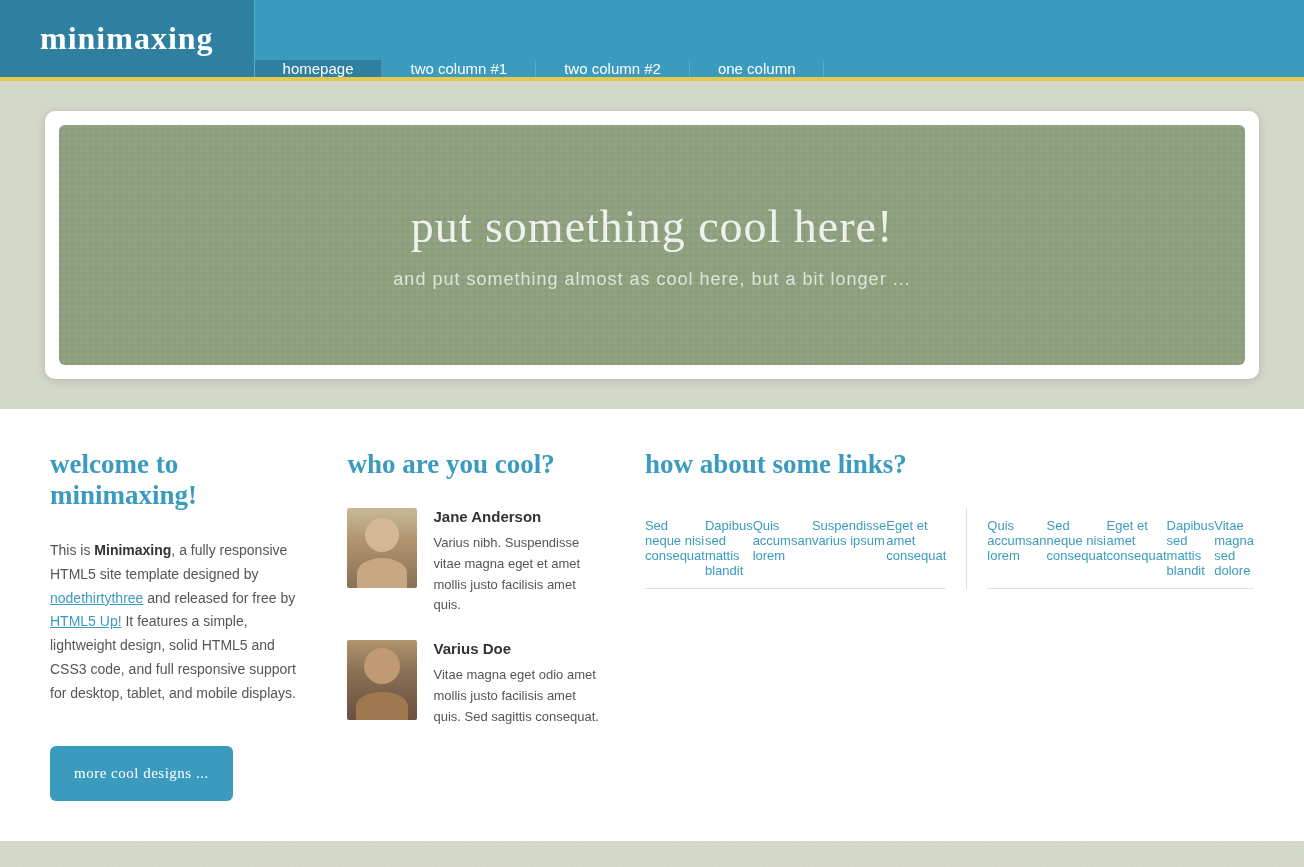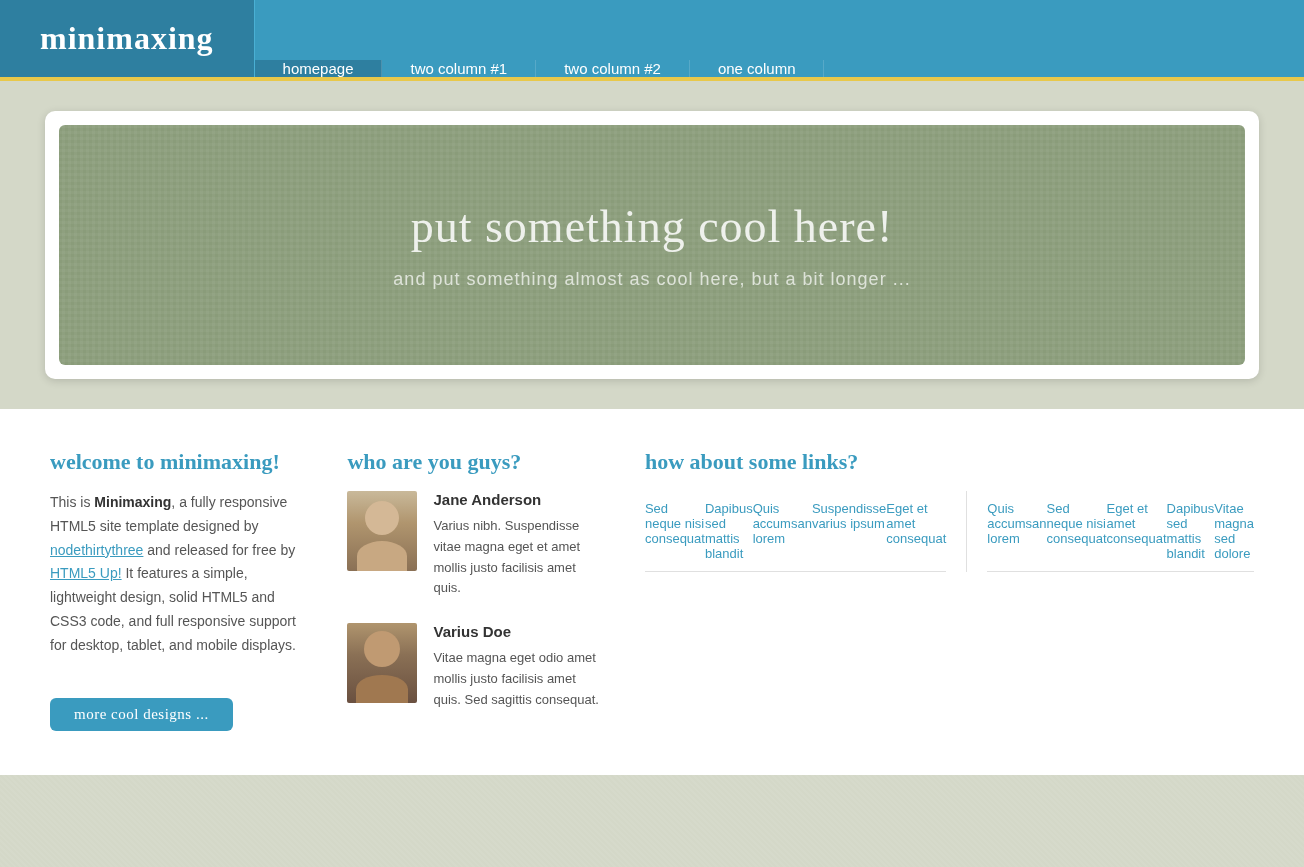--- a/index.html
+++ b/index.html
@@ -124,24 +124,24 @@
       display: flex;
       gap: 40px;
     }
 
     .content-column {
       flex: 1;
     }
 
     .column-heading {
       color: #3a9bbf;
-      font-size: 22px;
+      font-size: 27px;
       font-weight: bold;
       font-family: Georgia, serif;
-      margin-bottom: 16px;
+      margin-bottom: 28px;
     }
 
     
     #col1-text {
       font-size: 14px;
       color: #555;
       line-height: 1.7;
       margin-bottom: 40px;
     }
 
@@ -152,21 +152,21 @@
 
     #col1-text a {
       color: #3a9bbf;
       text-decoration: underline;
     }
 
     #more-button {
       background-color: #3a9bbf;
       color: #ffffff;
       border: none;
-      padding: 8px 24px;
+      padding: 19px 24px;
       font-size: 15px;
       border-radius: 6px;
       cursor: pointer;
       font-family: Georgia, serif;
       letter-spacing: 0.5px;
     }
 
     
     .person-item {
       display: flex;
@@ -306,21 +306,21 @@
 
   <div class="content-column">
     <h2 class="column-heading">welcome to minimaxing!</h2>
     <p id="col1-text">
       This is <strong>Minimaxing</strong>, a fully responsive HTML5 site template designed by <a href="#">nodethirtythree</a> and released for free by <a href="#">HTML5 Up!</a> It features a simple, lightweight design, solid HTML5 and CSS3 code, and full responsive support for desktop, tablet, and mobile displays.
     </p>
     <button id="more-button">more cool designs ...</button>
   </div>
 
   <div class="content-column">
-    <h2 class="column-heading">who are you guys?</h2>
+    <h2 class="column-heading">who are you cool?</h2>
     <div id="people-list">
     <div class="person-item">
           <div class="person-avatar avatar-woman"></div>
           <div class="person-info">
             <div class="person-name">Jane Anderson</div>
             <div class="person-desc">Varius nibh. Suspendisse vitae magna eget et amet mollis justo facilisis amet quis.</div>
           </div>
         </div>
         <div class="person-item">
           <div class="person-avatar avatar-man"></div>

